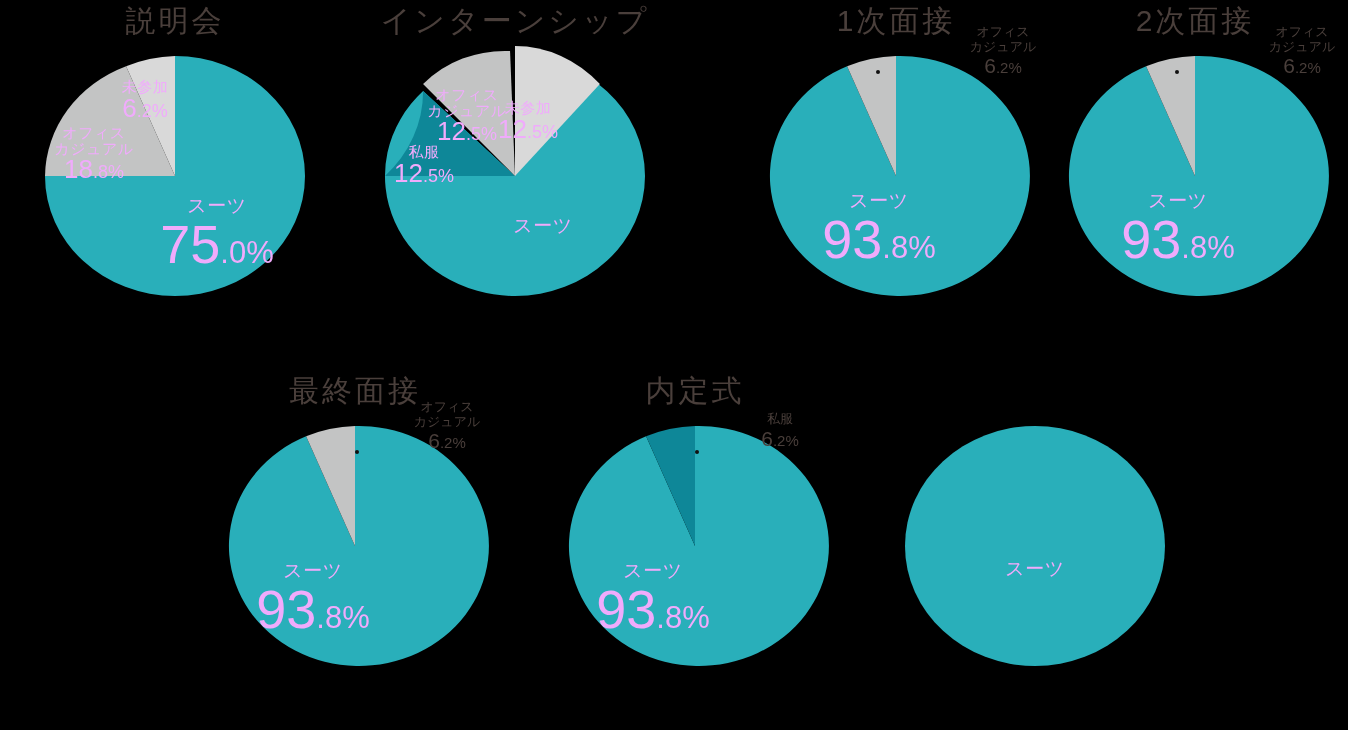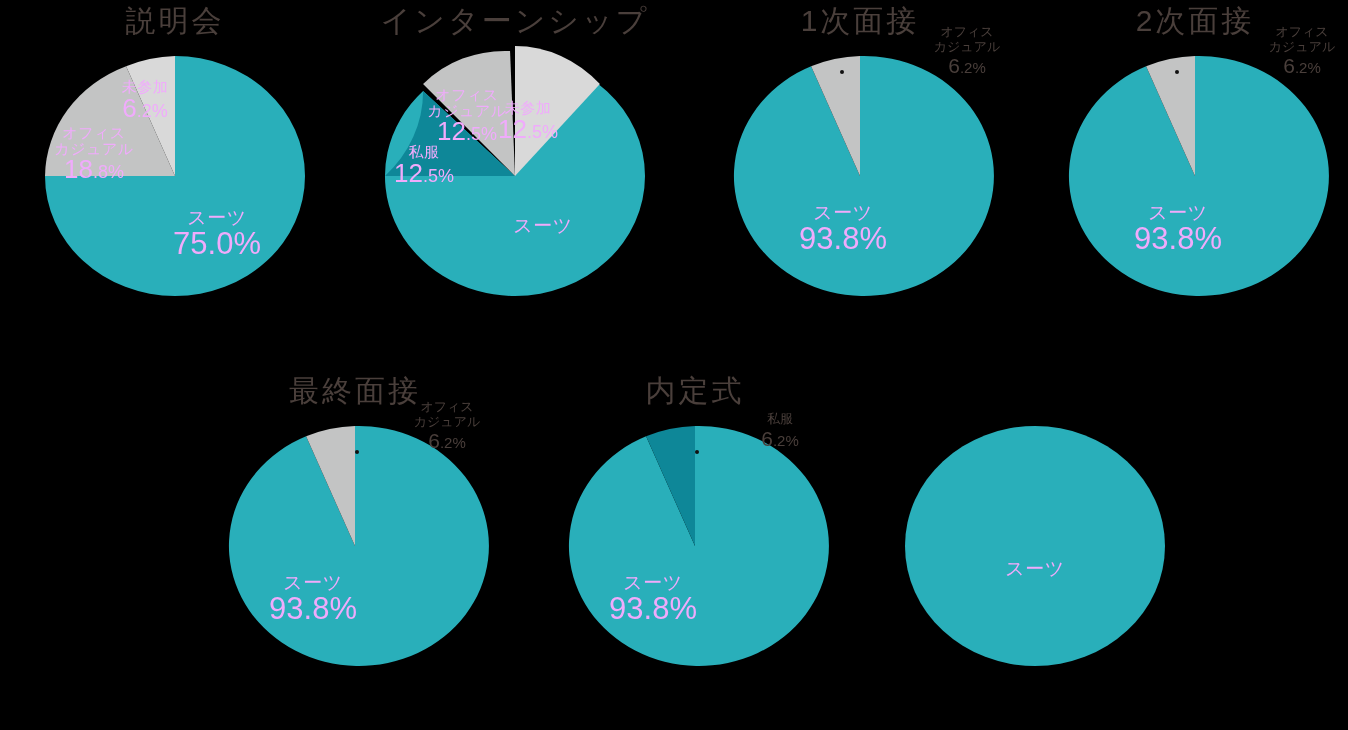--- a/index.html
+++ b/index.html
@@ -74,21 +74,21 @@
   }
   .slice-label .lbl-val .big {
     font-size: 40px;
   }
   .slice-label .lbl-val .small {
     font-size: 27px;
   }
 
   
   .sz-xl .lbl-name { font-size: 19px; }
-  .sz-xl .lbl-val .big { font-size: 31px; }
+  .sz-xl .lbl-val .big { font-size: 54px; }
   .sz-xl .lbl-val .small { font-size: 31px; }
 
   .sz-sm .lbl-name { font-size: 15px; }
   .sz-sm .lbl-val .big { font-size: 26px; }
   .sz-sm .lbl-val .small { font-size: 18px; }
 
   
   .outside-label {
     position: absolute;
     text-align: center;
@@ -188,21 +188,21 @@
       <span class="lbl-name">未参加</span>
       <span class="lbl-val"><span class="big">12</span><span class="small">.5%</span></span>
     </div>
 
     <div class="slice-label sz-sm" style="left:79px; top:161px;">
       <span class="lbl-name">私服</span>
       <span class="lbl-val"><span class="big">12</span><span class="small">.5%</span></span>
     </div>
   </div>
 
-  <div class="chart-cell" style="left:690px; top:4px;">
+  <div class="chart-cell" style="left:726px; top:4px;">
     <div class="chart-title">1次面接</div>
 
     <div class="pie-wrap" style="top:52px; width:260px; height:240px;">
       <svg class="pie-svg" width="260" height="240" viewBox="0 0 260 240">
         <g transform="translate(130,120)">
 
           <path d="M 0 0 L 0 -120 A 130 120 0 1 1 -48.9 -109.7 Z" fill="#29afba"></path>
 
           <path d="M 0 0 L -48.9 -109.7 A 130 120 0 0 1 0 -120 Z" fill="#c3c4c4"></path>
         </g>

